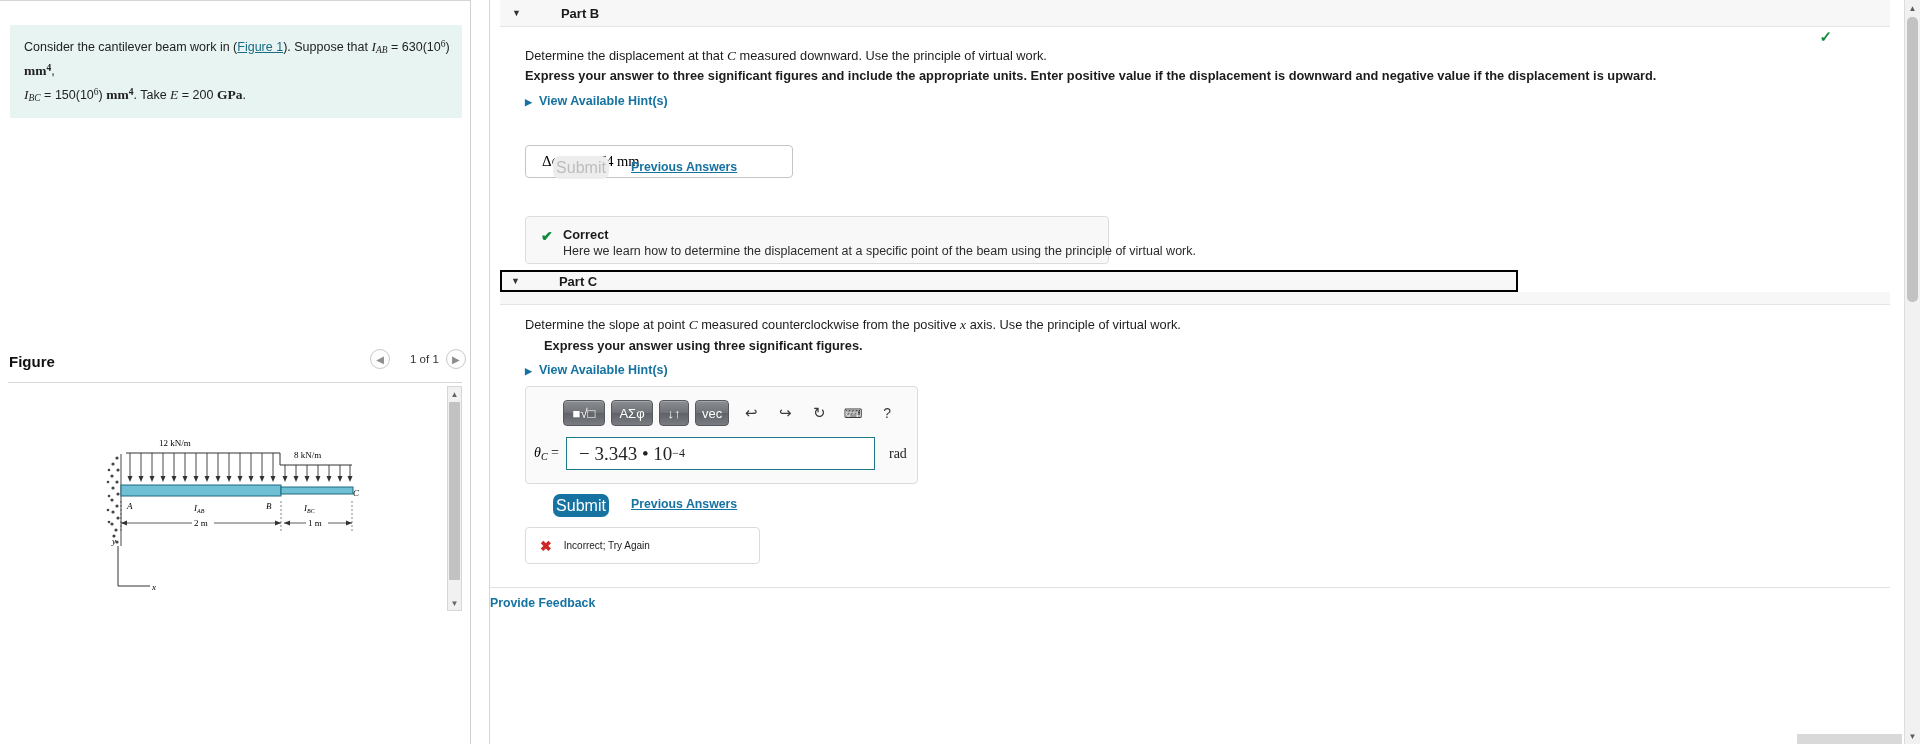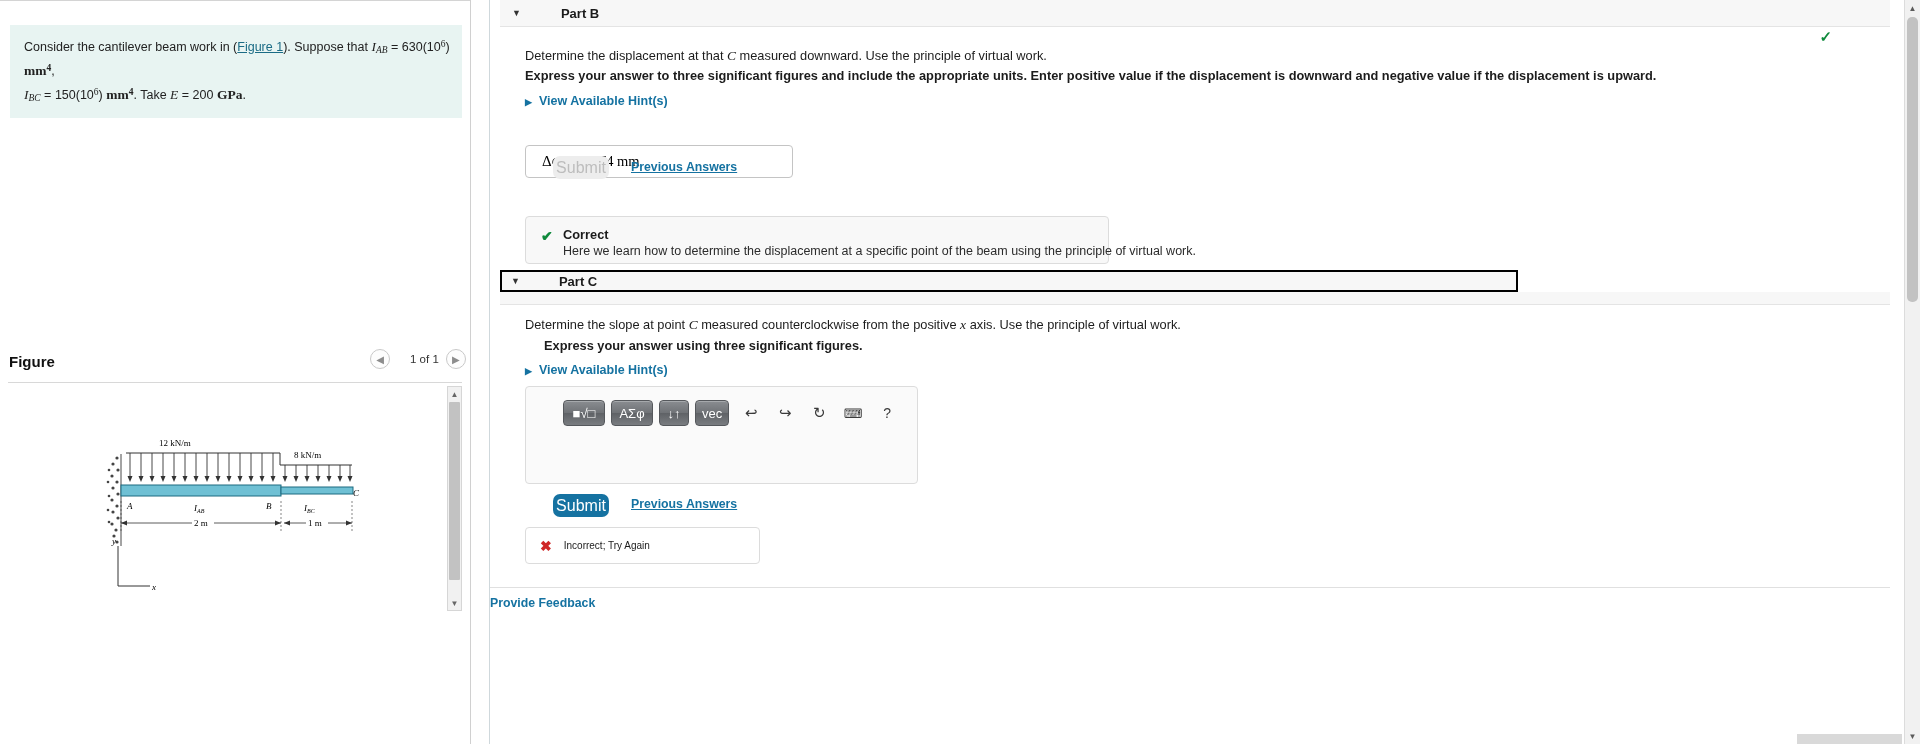--- a/index.html
+++ b/index.html
@@ -535,20 +535,28 @@
       <div class="mbtn mbtn-wide">ΑΣφ</div>
       <div class="mbtn">↓↑</div>
       <div class="mbtn">vec</div>
       <div class="tool-icon">↩</div>
       <div class="tool-icon">↪</div>
       <div class="tool-icon">↻</div>
       <div class="tool-icon keyb">⌨</div>
       <div class="tool-icon q">?</div>
     </div>
 
+    <div id="theta-row">
+      <div id="theta-label"><span style="font-style:italic;">θ</span><span class="ans-sub">C</span> <span>=</span></div>
+      <div id="theta-input">
+          <span>− 3.343 • 10</span>
+          <span class="exp-sup">−4</span>
+        </div>
+      <div id="theta-unit">rad</div>
+    </div>
   </div>
 
   <div class="submit-btn submit-active" style="left:35px; top:494px; width:56px; height:23px;">Submit</div>
   <div class="prev-answers" style="left:109px; top:497px;">Previous Answers</div>
 
   <div id="incorrect-box">
     <div id="incorrect-x">✖</div>
     <div id="incorrect-text">Incorrect; Try Again</div>
   </div>
 

